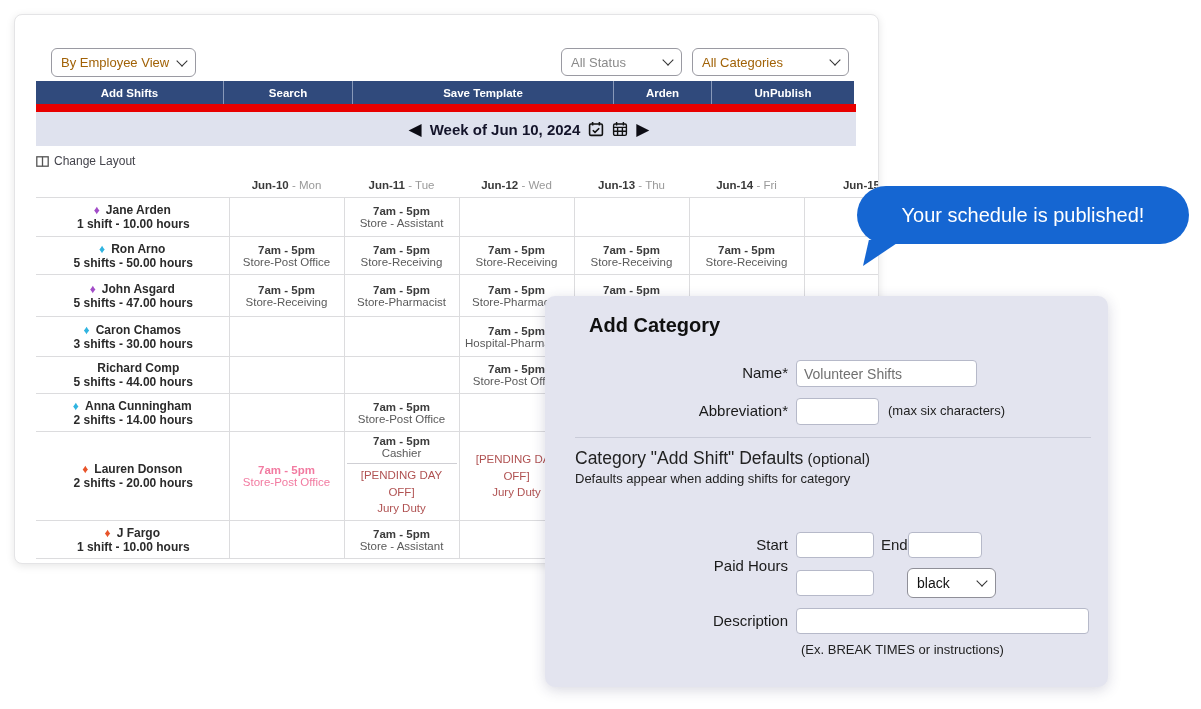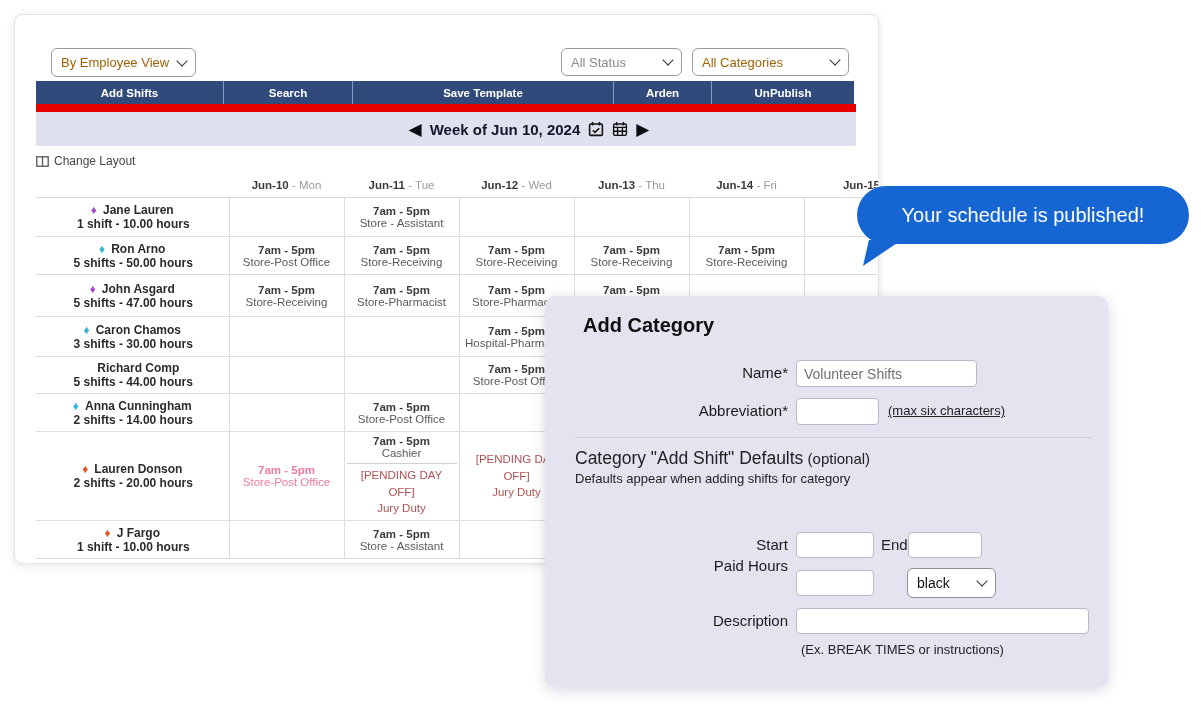--- a/index.html
+++ b/index.html
@@ -83,21 +83,21 @@
   .bubble .btxt{color:#fff;font-size:20px;}
   .bubble .tail{
     position:absolute;left:6px;bottom:-22px;width:42px;height:26px;background:#1566d2;
     clip-path:polygon(0 100%,14% 0,92% 0);
   }
   
   .panel{
     position:absolute;left:545px;top:296px;width:563px;height:391px;z-index:5;
     background:#e3e4ef;border-radius:10px;box-shadow:0 3px 14px rgba(40,40,90,.18);
   }
-  .panel .ptitle{position:absolute;left:38px;top:18px;font-size:20px;font-weight:bold;color:#101010;}
+  .panel .ptitle{position:absolute;left:44px;top:18px;font-size:20px;font-weight:bold;color:#101010;}
   .plabel{position:absolute;width:243px;text-align:right;font-size:15px;color:#1a1a1a;}
   .pinput{
     position:absolute;background:#fff;border:1px solid #b6b9c9;border-radius:4px;
     box-sizing:border-box;font-size:14px;color:#1a1a1a;padding:0 7px;
     font-family:"Liberation Sans","DejaVu Sans",sans-serif;
   }
   #name-input{color:#707070;}
   .phint{position:absolute;font-size:13px;color:#222;}
   .pdivider{position:absolute;left:30px;top:141px;width:516px;border-top:1px solid #c9cbd8;}
   .pdeft{position:absolute;left:30px;top:152px;font-size:17.5px;color:#222;}
@@ -188,21 +188,21 @@
             <th><span>Jun-11</span><span class="dayname"> - Tue</span></th>
             <th><span>Jun-12</span><span class="dayname"> - Wed</span></th>
             <th><span>Jun-13</span><span class="dayname"> - Thu</span></th>
             <th><span>Jun-14</span><span class="dayname"> - Fri</span></th>
             <th><span>Jun-15</span><span class="dayname"></span></th>
           </tr>
         </thead>
       <tbody>
           <tr class="r-jane">
             <td class="namecell">
-              <div class="ename"><span class="dm" style="color: rgb(162, 76, 200);">♦</span><span>Jane Lauren</span></div>
+              <div class="ename"><span class="dm" style="color: rgb(162, 76, 200);">♦</span><span>Jane Arden</span></div>
               <div class="esum">1 shift - 10.00 hours</div>
             </td>
             <td class="daycell"></td>
             <td class="daycell">
               <div>
                 <div class="shift-time">7am - 5pm</div>
                 <div class="shift-pos">Store - Assistant</div>
               </div>
             </td>
             <td class="daycell"></td>
@@ -390,21 +390,21 @@
 </div>
 
 <div class="panel">
   <div class="ptitle">Add Category</div>
 
   <div class="plabel" style="left:0;top:68px;">Name*</div>
   <input class="pinput" id="name-input" style="left: 251px; top: 64px; width: 181px; height: 27px;" value="Volunteer Shifts">
 
   <div class="plabel" style="left:0;top:106px;">Abbreviation*</div>
   <input class="pinput" style="left: 251px; top: 102px; width: 83px; height: 27px;">
-  <div class="phint" style="left:343px;top:107px;text-decoration:underline;">(max six characters)</div>
+  <div class="phint" style="left:343px;top:107px;">(max six characters)</div>
 
   <div class="pdivider"></div>
 
   <div class="pdeft">
     <span>Category "Add Shift" Defaults</span><span class="opt"> (optional)</span>
   </div>
   <div class="pdefsub">Defaults appear when adding shifts for category</div>
 
 
   <div class="plabel" style="left:0;top:240px;">Start</div>

